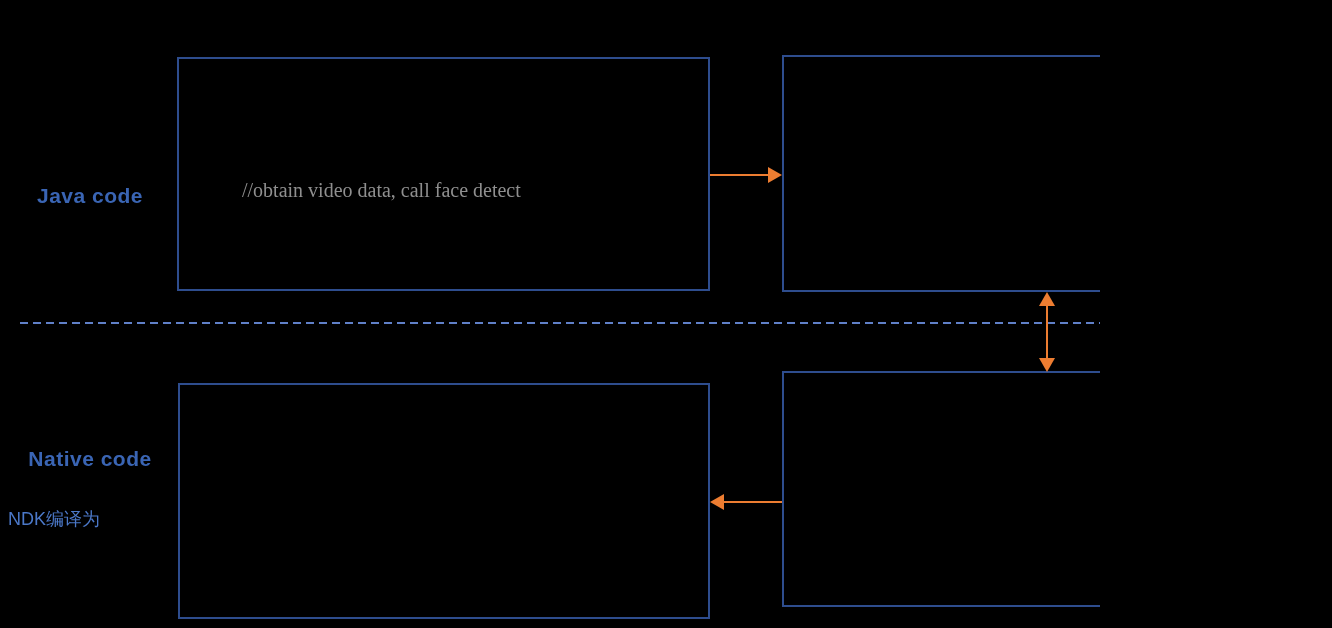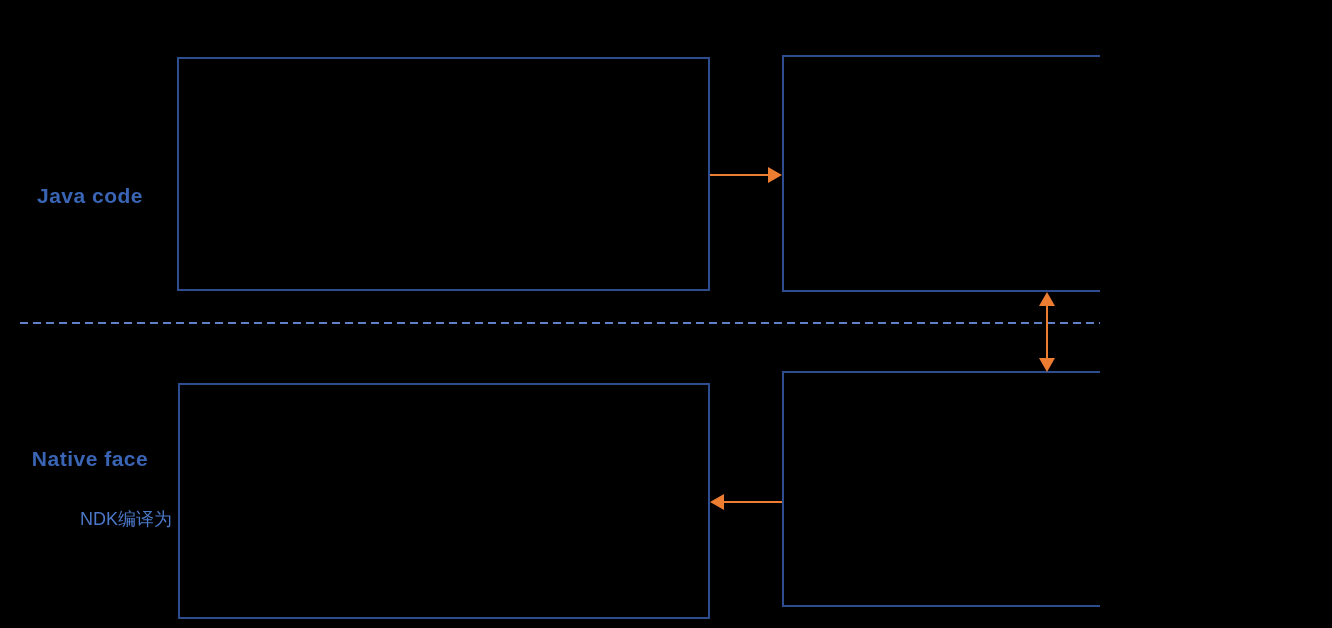--- a/index.html
+++ b/index.html
@@ -34,21 +34,21 @@
     letter-spacing: 0.5px;
     white-space: nowrap;
   }
   .label-java   { left: 8px; top: 184px; width: 164px; text-align: center; }
   .label-native { left: 8px; top: 447px; width: 164px; text-align: center; }
 
   .sub-label {
     position: absolute;
     left: 8px;
     width: 164px;
-    text-align: right;
+    text-align: left;
     color: var(--sub-label-blue, #4b78c8);
     font-size: 18px;
     white-space: nowrap;
   }
   .sub-label-1 { top: 507px; }
   .sub-label-2 { top: 534px; }
 
   .code-comment {
     position: absolute;
     left: 242px;
@@ -121,27 +121,28 @@
   .arrow-vert-head-up   { left: 1039px; top: 292px; }
   .arrow-vert-head-down { left: 1039px; top: 358px; }
 </style>
 </head>
 <body>
 
 <div class="canvas">
 
   <div class="section-label label-java">Java code</div>
 
-  <div class="section-label label-native">Native face</div>
+  <div class="section-label label-native">Native code</div>
 
   <div class="sub-label sub-label-1">NDK编译为</div>
 
 
   <div class="box box-top-left"></div>
 
+  <div class="code-comment">//obtain video data, call face detect</div>
 
   <div class="box box-top-right"></div>
 
   <div class="box box-bottom-left"></div>
 
   <div class="box box-bottom-right"></div>
 
   <div class="divider-dashed"></div>
 
   <div class="arrow-line-h arrow-top-line"></div>

